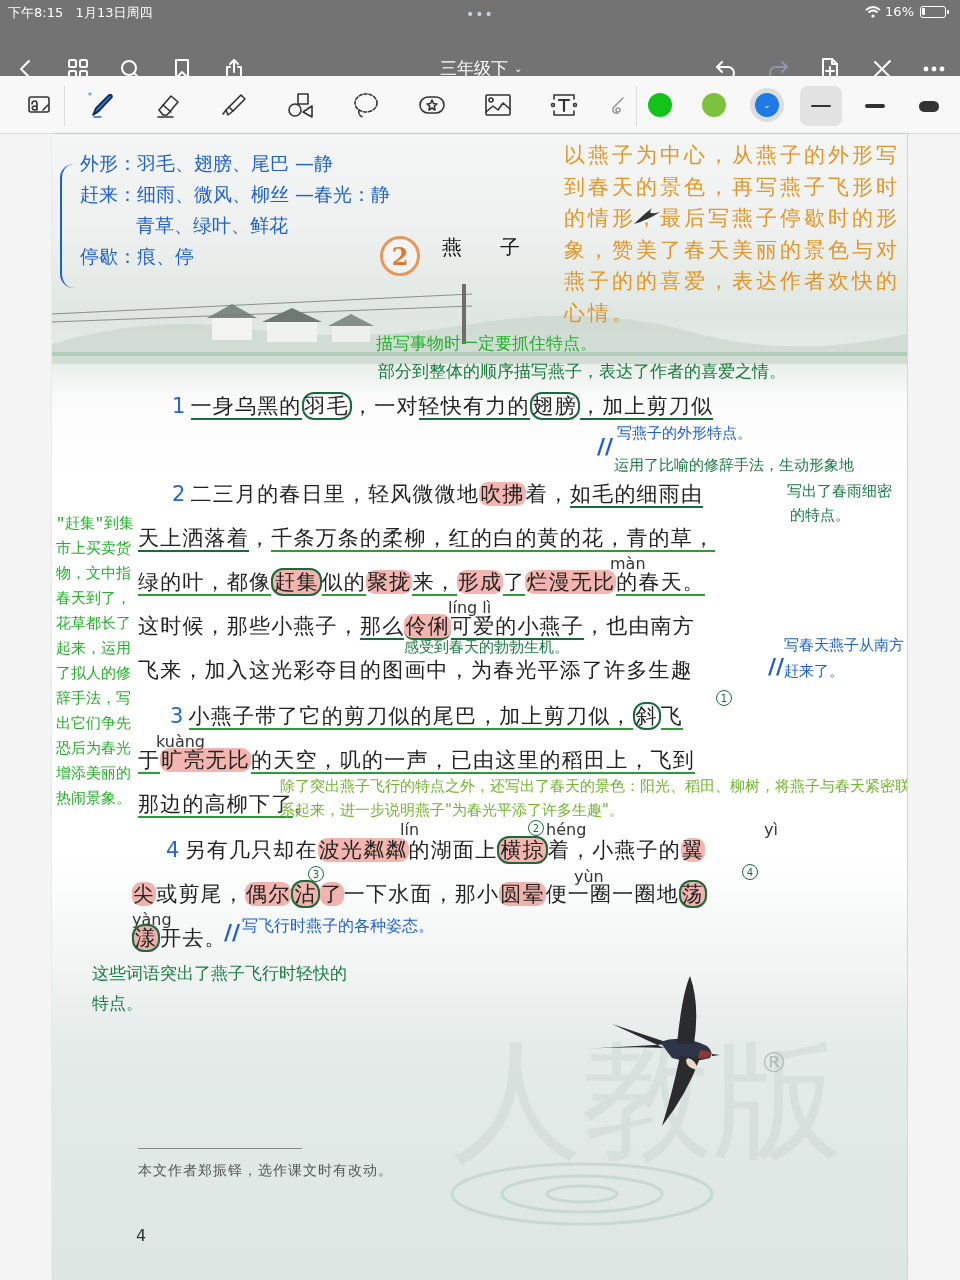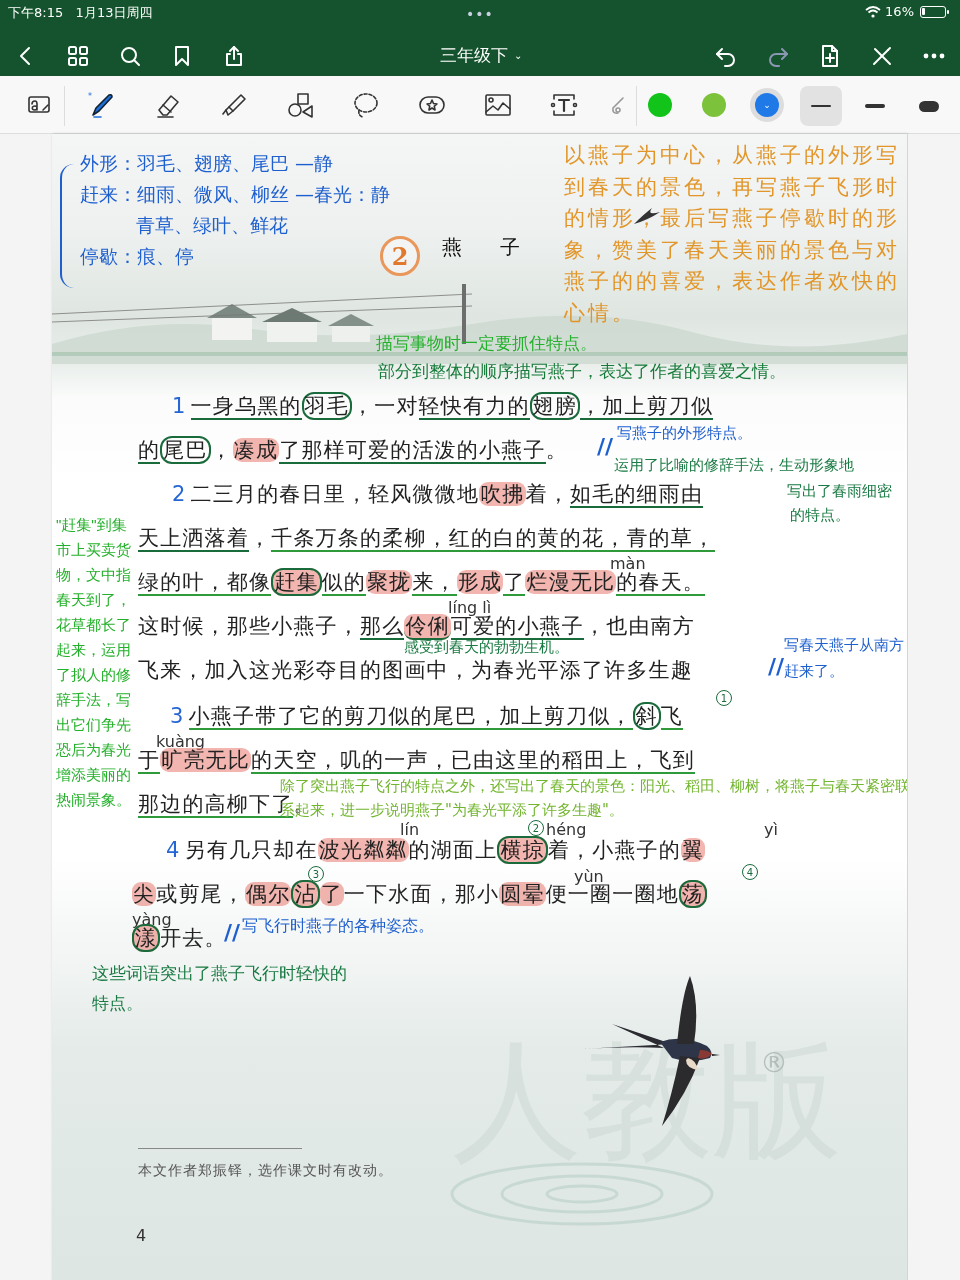--- a/index.html
+++ b/index.html
@@ -1,24 +1,24 @@
 <!DOCTYPE html>
 <html><head>
 <meta charset="utf-8">
 <style>
   * { box-sizing: border-box; margin: 0; padding: 0; }
   html, body { width: 960px; height: 1280px; overflow: hidden; background: #f4f4f5; font-family: "DejaVu Sans", sans-serif; }
-  .topbar { position: absolute; left: 0; top: 0; width: 960px; height: 76px; background: #14532d; color: #fff; }
+  .topbar { position: absolute; left: 0; top: 0; width: 960px; height: 76px; background: #737373; color: #fff; }
   .status { position: absolute; top: 4px; left: 8px; font-size: 13px; color: #fff; }
   .status-right { position: absolute; top: 4px; right: 14px; font-size: 13px; display: flex; align-items: center; gap: 4px; }
   .battery { width: 26px; height: 12px; border: 1.5px solid #fff; border-radius: 3px; position: relative; margin-left: 2px; }
   .battery::before { content: ""; position: absolute; left: 1px; top: 1px; width: 3px; height: 7px; background: #fff; border-radius: 1px; }
   .battery::after { content: ""; position: absolute; right: -4px; top: 3px; width: 2px; height: 4px; background: #fff; border-radius: 1px; }
   .dots-top { position: absolute; top: 6px; left: 466px; font-size: 14px; letter-spacing: 1px; color: #c9cfe0; }
-  .navrow { position: absolute; top: 36px; left: 0; width: 960px; height: 40px; }
+  .navrow { position: absolute; top: 49px; left: 0; width: 960px; height: 40px; }
   .nav-ic { position: absolute; top: 6px; width: 28px; height: 28px; display: flex; align-items: center; justify-content: center; cursor: pointer; }
   .nav-ic svg { width: 24px; height: 24px; stroke: #fff; fill: none; stroke-width: 2; stroke-linecap: round; stroke-linejoin: round; }
   .doc-title { position: absolute; top: 8px; left: 440px; font-size: 17px; color: #fff; display: flex; align-items: center; gap: 6px; cursor: pointer; }
   .doc-title .chev { font-size: 10px; }
   .toolbar { position: absolute; top: 76px; left: 0; width: 960px; height: 58px; background: #f8f8f8; border-bottom: 1px solid #ddd; }
   .tool { position: absolute; top: 12px; width: 36px; height: 34px; display: flex; align-items: center; justify-content: center; cursor: pointer; }
   .tool svg { width: 30px; height: 30px; stroke: #333; fill: none; stroke-width: 1.6; stroke-linecap: round; stroke-linejoin: round; }
   .sep { position: absolute; top: 10px; width: 1px; height: 40px; background: #ddd; }
   .color-dot { position: absolute; top: 17px; width: 24px; height: 24px; border-radius: 50%; cursor: pointer; }
   .color-sel { position: absolute; top: 12px; left: 750px; width: 34px; height: 34px; border-radius: 50%; background: #ddd; display: flex; align-items: center; justify-content: center; cursor: pointer; }
@@ -31,21 +31,21 @@
     background: linear-gradient(180deg, #f4f6f5 0%, #eef1f0 8%, #dfe6e1 16%, #e9eeeb 20%, #fafbfa 23%, #ffffff 30%, #ffffff 63%, #f2f5f4 72%, #e4ebe8 80%, #dde6e3 100%);
     box-shadow: 1px 0 3px rgba(0,0,0,0.2); }
   .village { position: absolute; left: 0; top: 150px; width: 855px; height: 80px; }
   .page-edge { position: absolute; left: 907px; top: 134px; width: 53px; height: 1146px; background: #f4f4f5; border-left: 1px solid #d5d5d5; }
 
   .lesson-num { position: absolute; left: 328px; top: 102px; width: 40px; height: 40px; border-radius: 50%; border: 3px solid #e9975a; color: #e0792e; font-weight: bold; font-size: 24px; display: flex; align-items: center; justify-content: center; font-family: "DejaVu Serif", serif; background: rgba(255,255,255,0.4); }
   .lesson-title { position: absolute; left: 390px; top: 100px; font-size: 20px; letter-spacing: 38px; color: #111; font-family: "DejaVu Serif", serif; }
 
   .hw-blue { color: #1e5fcf; font-family: "DejaVu Sans", sans-serif; }
   .hw-orange { color: #e2962a; font-family: "DejaVu Sans", sans-serif; }
-  .hw-green { color: #23b02a; font-family: Liberation Sans, sans-serif; }
+  .hw-green { color: #23b02a; font-family: Liberation Mono, monospace; }
   .hw-dkgreen { color: #1a7a43; font-family: "DejaVu Sans", sans-serif; }
   .hw-olive { color: #72b52e; font-family: "DejaVu Sans", sans-serif; }
   .abs { position: absolute; white-space: nowrap; }
 
   .outline { position: absolute; left: 28px; top: 14px; font-size: 19px; line-height: 31px; }
   .brace { position: absolute; left: 8px; top: 30px; width: 18px; height: 124px; border-left: 2px solid #1e5fcf; border-radius: 14px 0 0 14px; }
   .summary { position: absolute; left: 512px; top: 6px; width: 340px; font-size: 21px; line-height: 31.5px; letter-spacing: 3px; white-space: normal; }
 
   .body-text { position: absolute; font-family: "DejaVu Serif", serif; font-size: 21px; color: #222; white-space: nowrap; letter-spacing: 1.2px; }
   .pnum { color: #2566d4; font-family: "DejaVu Sans", sans-serif; font-size: 21px; margin-right: 4px; }
@@ -275,23 +275,20 @@
   <svg class="abs" style="left:580px;top:70px" width="30" height="22" viewBox="0 0 30 22">
       <path d="M2 20 Q12 10 20 4 Q14 12 28 8 Q16 16 2 20 Z" fill="#333"></path>
     </svg>
 
   <div class="abs hw-green" style="left:324px;top:198px;font-size:17px">描写事物时一定要抓住特点。</div>
   <div class="abs hw-dkgreen" style="left:326px;top:226px;font-size:17px;color:#157a38">部分到整体的顺序描写燕子，表达了作者的喜爱之情。</div>
 
   <div class="body-text" style="left:120px;top:258px">
     <span class="pnum">1</span><span class="ul-dk">一身</span><span class="ul-dk">乌黑的</span><span class="circ">羽毛</span><span>，一对</span><span class="ul-dk">轻快有力的</span><span class="circ">翅膀</span><span class="ul-dk">，加上剪刀似</span>
   </div>
-  <div class="body-text" style="left:86px;top:302px">
-    <span class="ul-dk">的</span><span class="circ">尾巴</span><span>，</span><span class="hl">凑成</span><span class="ul-dk">了那样可爱的活泼的小燕子</span><span>。</span>
-  </div>
   <div class="abs dbar" style="left:545px;top:300px;font-size:22px">//</div>
   <div class="abs hw-blue" style="left:565px;top:290px;font-size:15px">写燕子的外形特点。</div>
   <div class="abs hw-dkgreen" style="left:562px;top:322px;font-size:15px">运用了比喻的修辞手法，生动形象地</div>
 
   <div class="body-text" style="left:120px;top:346px">
     <span class="pnum">2</span><span>二三月的春日里，轻风微微地</span><span class="hl">吹拂</span><span>着，</span><span class="ul-dk">如毛的细雨由</span>
   </div>
   <div class="abs hw-dkgreen" style="left:735px;top:348px;font-size:15px">写出了春雨细密</div>
   <div class="abs hw-dkgreen" style="left:738px;top:372px;font-size:15px">的特点。</div>
 

